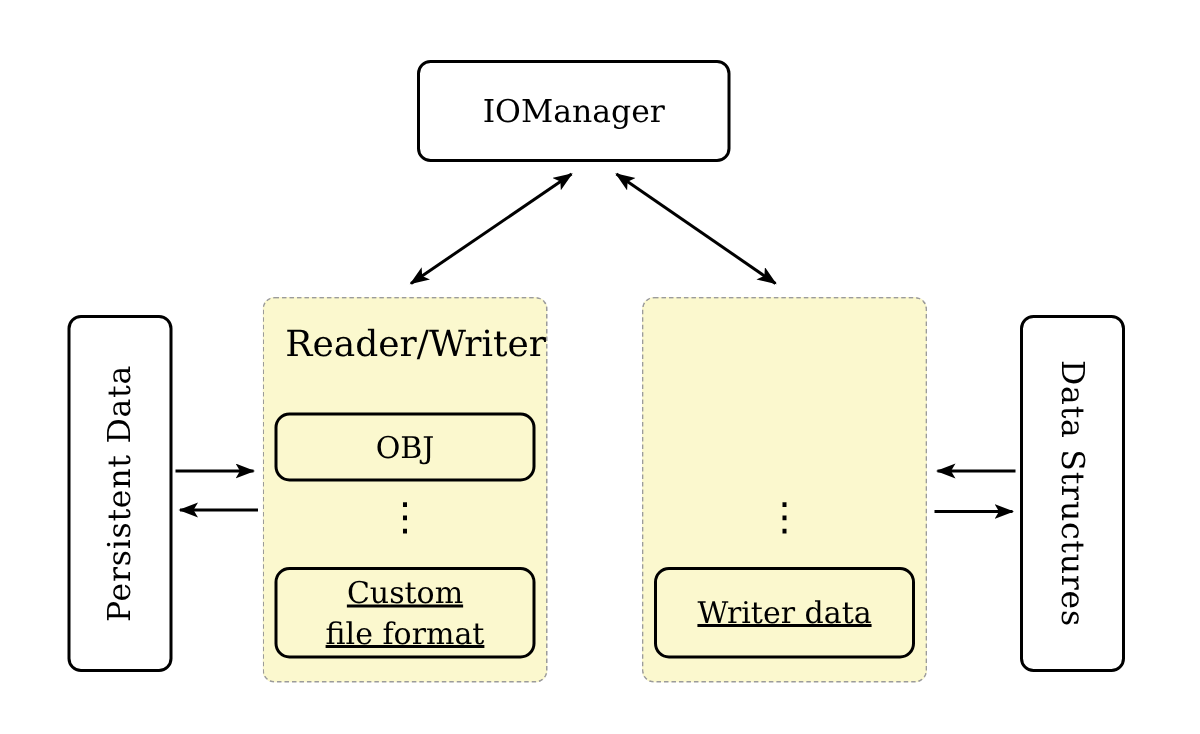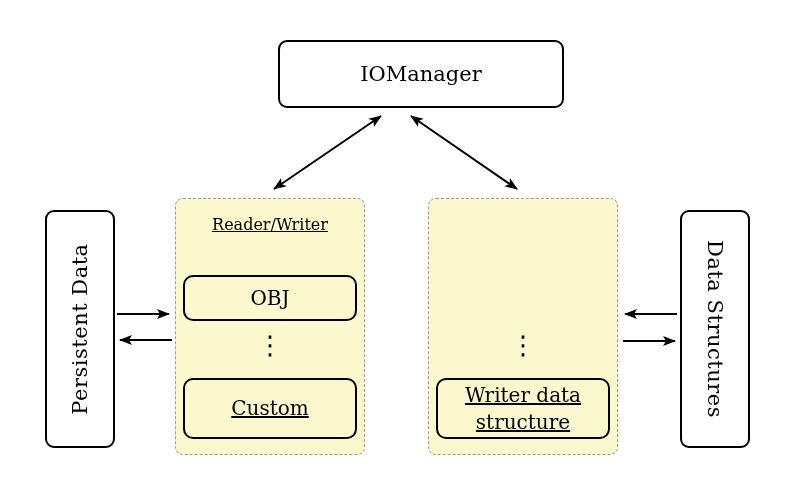--- a/index.html
+++ b/index.html
@@ -18,21 +18,21 @@
   }
   .arrows-layer {
     position: absolute;
     left: 0; top: 0;
     width: 800px; height: 489px;
     pointer-events: none;
   }
   .node-top {
     position: absolute;
     left: 278px; top: 40px;
-    width: 286px; height: 68px;
+    width: 209px; height: 68px;
     box-sizing: border-box;
     background: #ffffff;
     border: 2.5px solid #000000;
     border-radius: 9px;
     display: flex; align-items: center; justify-content: center;
     font-size: 21px;
   }
   .group {
     position: absolute;
     top: 198px;
@@ -40,23 +40,22 @@
     box-sizing: border-box;
     background: var(--group-fill, #FBF8CE);
     border: 1.6px dashed var(--group-border, #9B9B9B);
     border-radius: 8px;
   }
   .group-rw { left: 175px; }
   .group-ie { left: 428px; }
   .group-title {
     position: absolute;
     top: 16px; left: 0; right: 0;
-    text-align: center;
-    font-size: 16px;
-    text-decoration: underline;
+    text-align: right;
+    font-size: 24px;
   }
   .inner-node {
     position: absolute;
     left: 7px; right: 7px;
     box-sizing: border-box;
     background: var(--group-fill, #FBF8CE);
     border: 2.5px solid #000000;
     border-radius: 10px;
     display: flex; flex-direction: column;
     align-items: center; justify-content: center;
@@ -122,28 +121,28 @@
   </div>
 
   <div class="group group-rw">
     <div class="group-title">Reader/Writer</div>
     <div class="inner-node inner-first">
       <span>OBJ</span>
     </div>
     <div class="dots">⋮</div>
     <div class="inner-node inner-second">
       <span>Custom</span>
+      <span>file format</span>
     </div>
   </div>
 
   <div class="group group-ie">
     <div class="dots">⋮</div>
     <div class="inner-node inner-second">
       <span>Writer data</span>
-      <span>structure</span>
     </div>
   </div>
 
   <div class="side-node side-left">
     <span class="rot-ccw">Persistent Data</span>
   </div>
 
   <div class="side-node side-right">
     <span class="rot-cw">Data Structures</span>
   </div>

